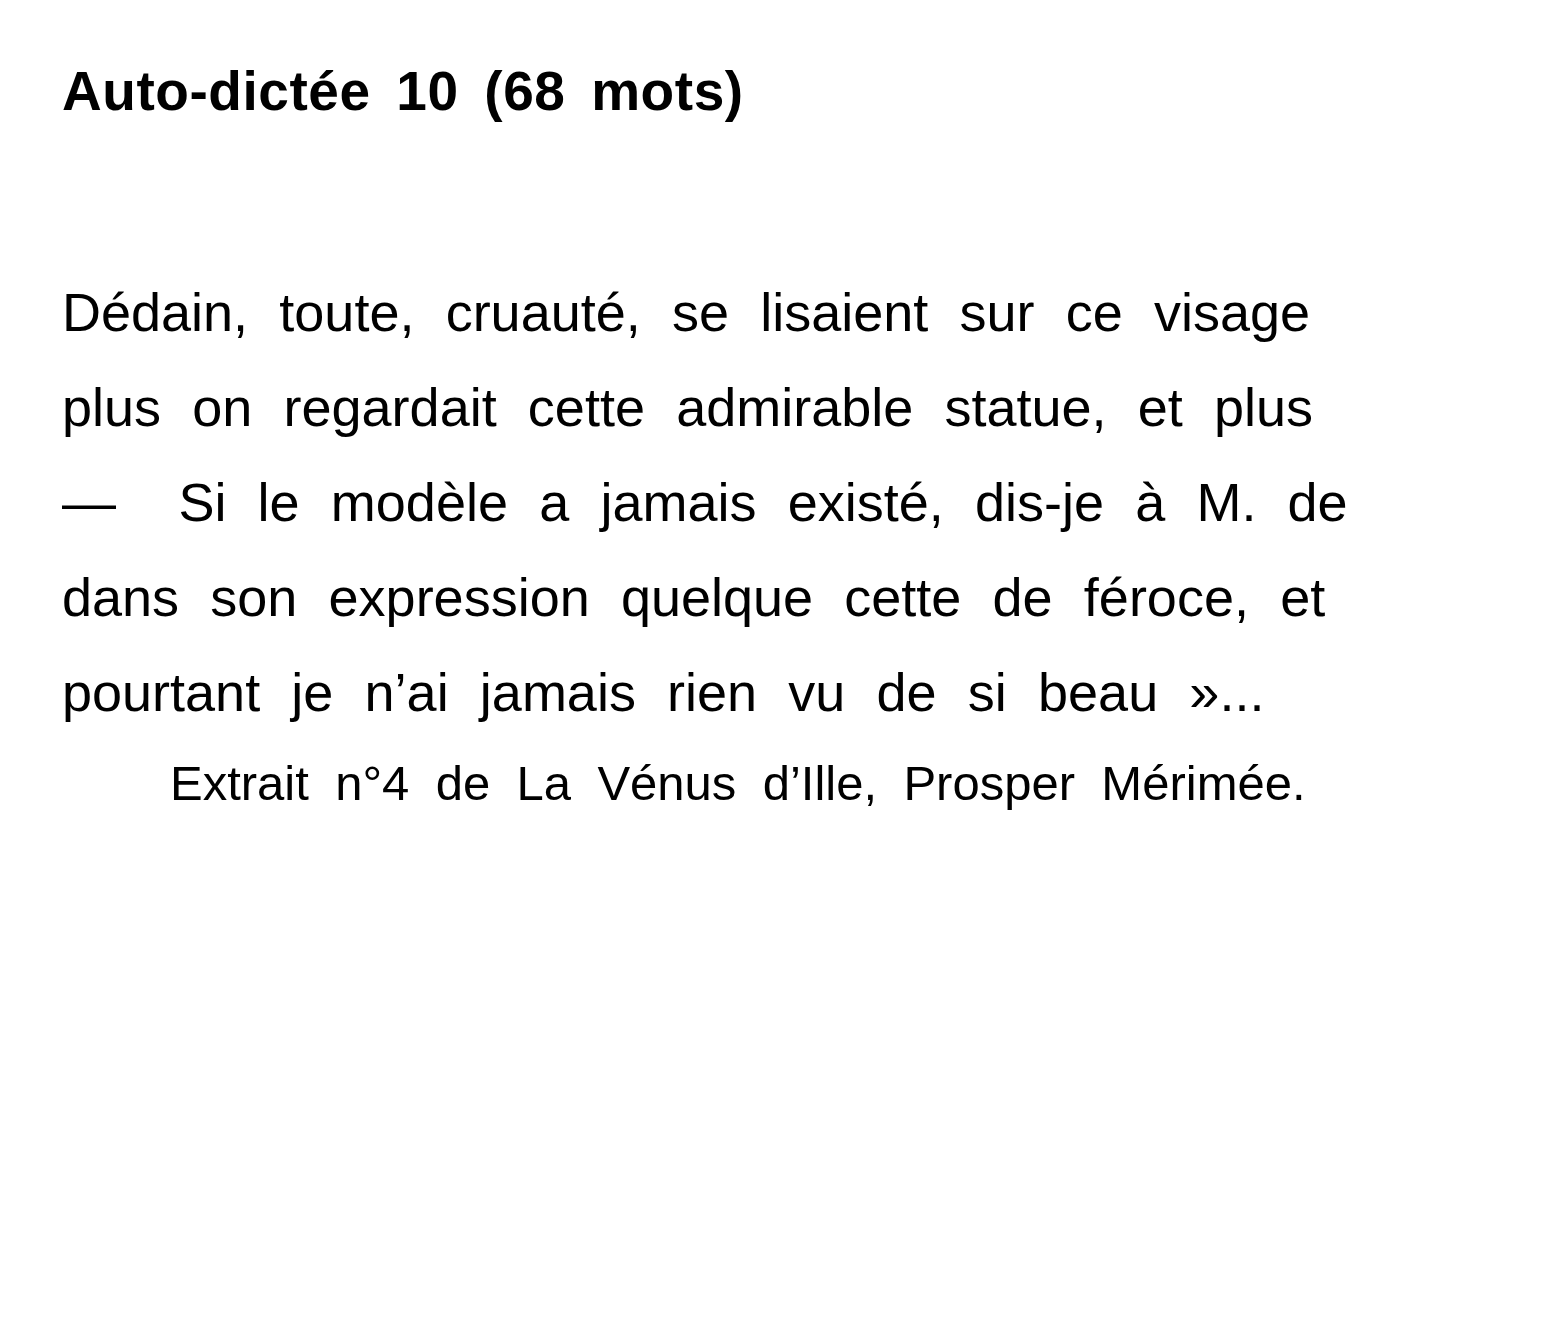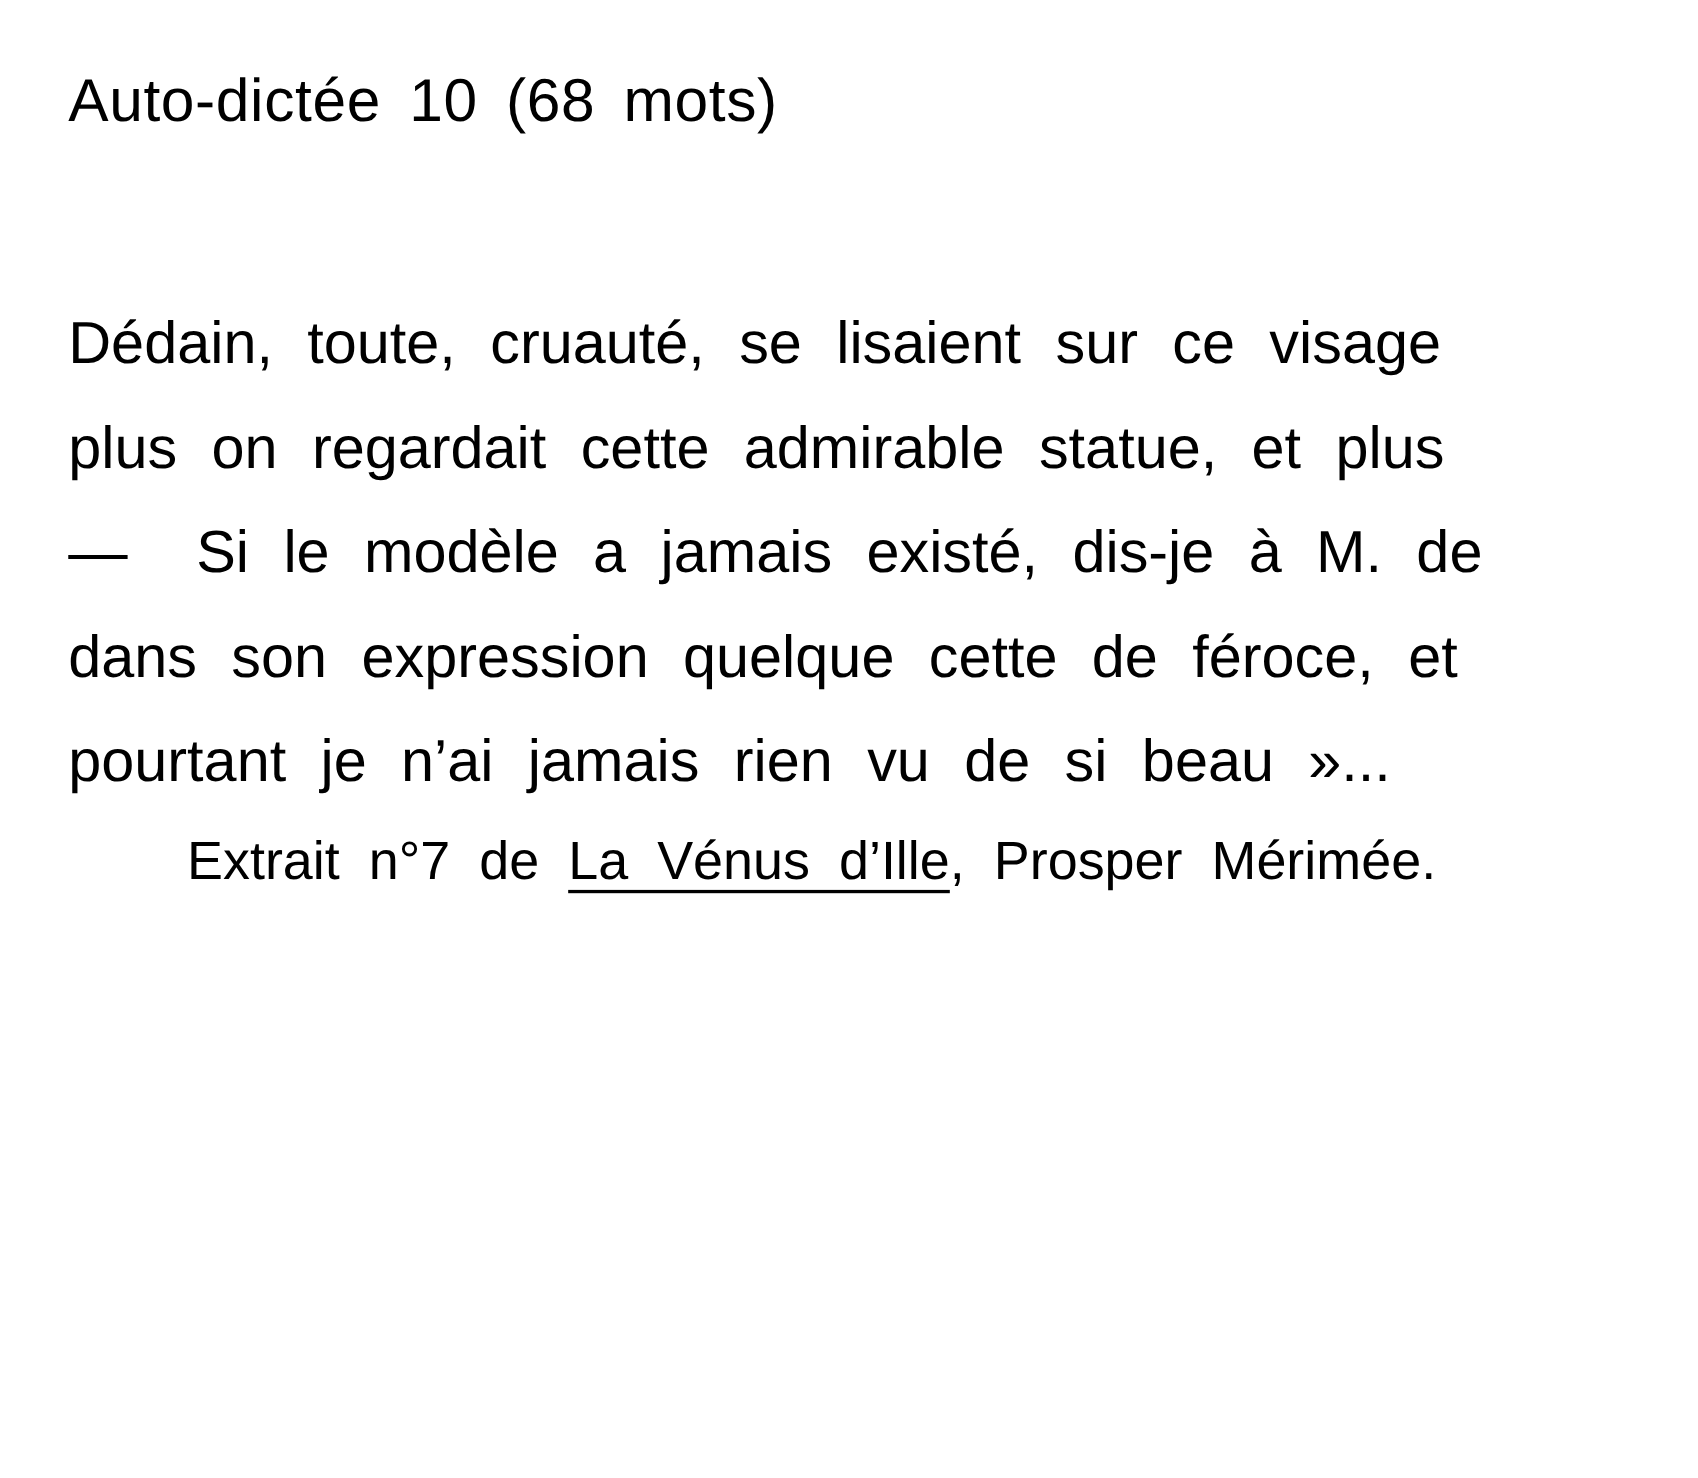--- a/index.html
+++ b/index.html
@@ -17,21 +17,21 @@
   .page {
     box-sizing: border-box;
     width: 1544px;
     height: 1344px;
     padding: 45px 36px 0 62px;
   }
   .title {
     margin: 0;
     font-size: 55px;
     line-height: 92px;
-    font-weight: 400;
+    font-weight: 700;
     letter-spacing: 0.01em;
     word-spacing: 0.18em;
     white-space: pre;
   }
   .body-block {
     margin-top: 128px;
   }
   .line {
     font-size: 54px;
     line-height: 95px;
@@ -41,35 +41,34 @@
   }
   .citation {
     margin-top: 2px;
     padding-left: 108px;
     font-size: 49px;
     line-height: 82px;
     white-space: pre;
     word-spacing: 0.26em;
   }
   .work-title {
-    text-decoration: underline;
     text-decoration-thickness: 3px;
     text-underline-offset: 10px;
   }
 </style>
 </head>
 <body style="background: rgb(255, 255, 255); color: rgb(0, 0, 0);">
 
 <div class="page">
 
   <h1 class="title">Auto-dictée 10 (68 mots)</h1>
 
   <div class="body-block" id="body-lines">
       <div class="line">Dédain, toute, cruauté, se lisaient sur ce visage</div>
       <div class="line">plus on regardait cette admirable statue, et plus</div>
       <div class="line">—  Si le modèle a jamais existé, dis-je à M. de</div>
       <div class="line">dans son expression quelque cette de féroce, et</div>
       <div class="line">pourtant je n’ai jamais rien vu de si beau »...</div>
     </div>
 
-  <div class="citation"><span>Extrait n°7 de </span><span class="work-title">La Vénus d’Ille</span><span>, Prosper Mérimée.</span></div>
+  <div class="citation"><span>Extrait n°4 de </span><span class="work-title">La Vénus d’Ille</span><span>, Prosper Mérimée.</span></div>
 
 </div>
 
 </body></html>

